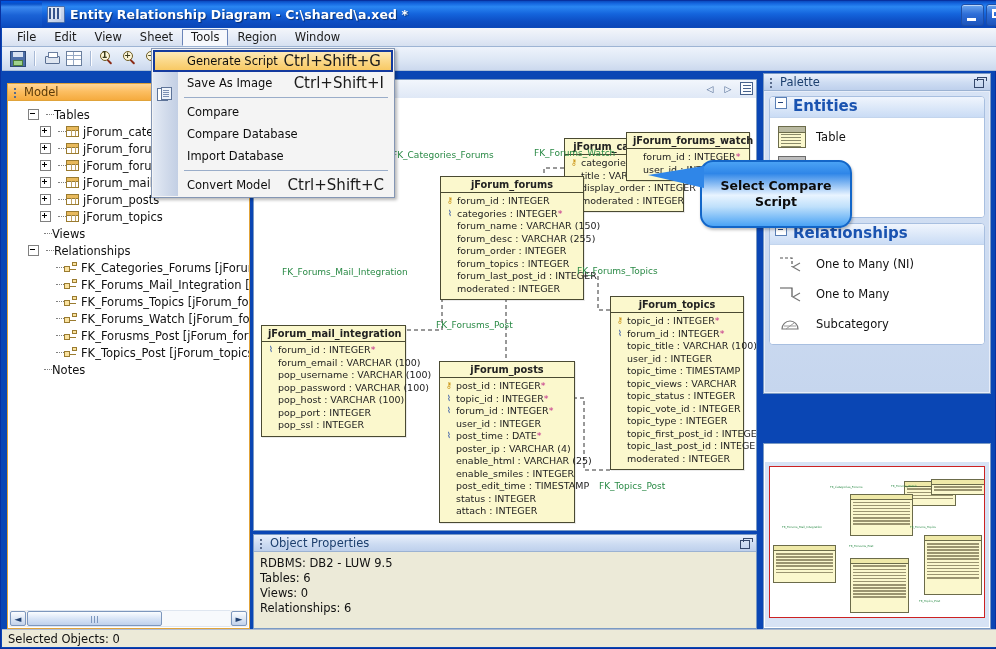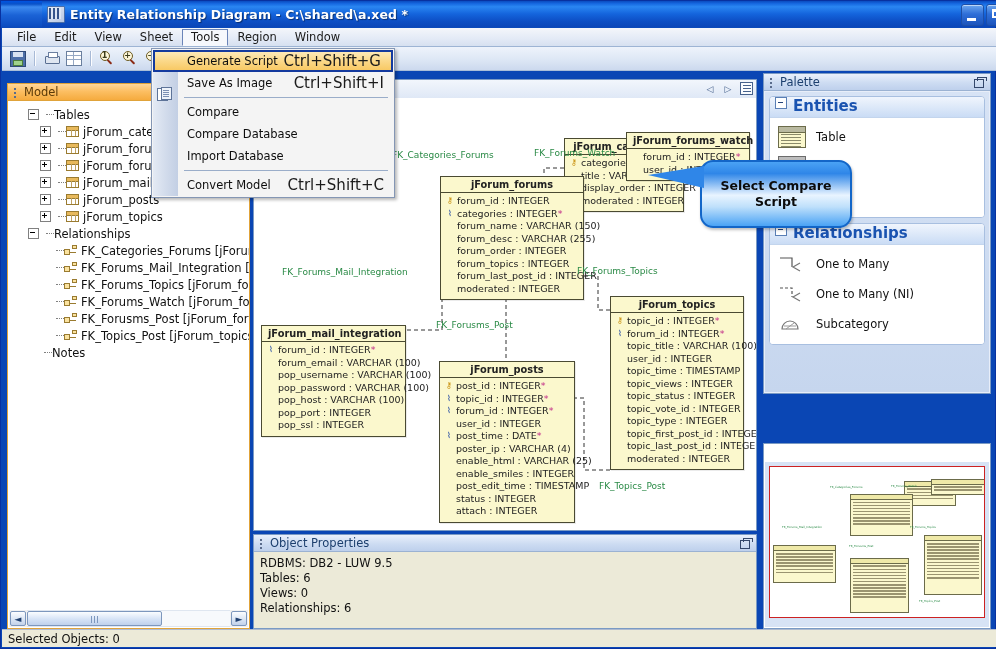--- a/index.html
+++ b/index.html
@@ -323,20 +323,24 @@
             <span class="tbl-ico"></span>
             <span>jForum_posts</span>
           </div>
           <div class="tnode" style="padding-left: 24px;">
             <span class="tbox plus"></span>
             <span class="tdots"></span>
             <span class="tbl-ico"></span>
             <span>jForum_topics</span>
           </div>
         </div>
+      <div class="tnode" style="padding-left:24px">
+        <span class="tdots"></span>
+        <span>Views</span>
+      </div>
       <div class="tnode" style="padding-left:12px">
         <span class="tbox"></span>
         <span class="tdots"></span>
         <span>Relationships</span>
       </div>
       <div id="rels-list">
           <div class="tnode" style="padding-left: 36px;">
             <span class="tdots"></span>
             <span class="rel-ico">
               <span class="sq"></span>
@@ -617,21 +621,21 @@
               <div class="r">
                 <span class="k "></span>
                 <span class="t">user_id : INTEGER</span>
               </div>
               <div class="r">
                 <span class="k "></span>
                 <span class="t">topic_time : TIMESTAMP</span>
               </div>
               <div class="r">
                 <span class="k "></span>
-                <span class="t">topic_views : INTEGER</span>
+                <span class="t">topic_views : VARCHAR</span>
               </div>
               <div class="r">
                 <span class="k "></span>
                 <span class="t">topic_status : INTEGER</span>
               </div>
               <div class="r">
                 <span class="k "></span>
                 <span class="t">topic_vote_id : INTEGER</span>
               </div>
               <div class="r">
@@ -721,41 +725,41 @@
             <span class="lb">Note</span>
           </div>
         </div>
       </div>
       <div class="pal-group">
         <div class="pal-head">
           <span class="pal-exp"></span>
           <span>Relationships</span>
         </div>
         <div class="pal-items">
+          <div class="pal-item">
+            <span class="pal-rel-ico">
+              <svg width="28" height="18" viewBox="0 0 28 18">
+                  <path d="M2,3 L14,3 L14,12" stroke="#555" fill="none" stroke-width="1.2" stroke-dasharray="3,2"></path>
+                  <path d="M22,8 L15,12 L22,16" stroke="#777" fill="none" stroke-width="1.2"></path>
+                </svg>
+            </span>
+            <span class="lb">One to Many (NI)</span>
+          </div>
           <div class="pal-item">
             <span class="pal-rel-ico">
               <svg width="28" height="18" viewBox="0 0 28 18">
                   <path d="M2,3 L14,3 L14,12" stroke="#555" fill="none" stroke-width="1.2"></path>
                   <path d="M22,8 L15,12 L22,16" stroke="#777" fill="none" stroke-width="1.2"></path>
                 </svg>
             </span>
             <span class="lb">One to Many</span>
           </div>
           <div class="pal-item">
             <span class="pal-rel-ico">
               <svg width="28" height="18" viewBox="0 0 28 18">
-                  <path d="M2,3 L14,3 L14,12" stroke="#555" fill="none" stroke-width="1.2" stroke-dasharray="3,2"></path>
-                  <path d="M22,8 L15,12 L22,16" stroke="#777" fill="none" stroke-width="1.2"></path>
-                </svg>
-            </span>
-            <span class="lb">One to Many (NI)</span>
-          </div>
-          <div class="pal-item">
-            <span class="pal-rel-ico">
-              <svg width="28" height="18" viewBox="0 0 28 18">
                   <path d="M4,14 a8,8 0 0 1 16,0 z" stroke="#777" fill="none" stroke-width="1.2"></path>
                   <path d="M6,11 L18,11 M8,14 L16,8" stroke="#999" stroke-width="1"></path>
                 </svg>
             </span>
             <span class="lb">Subcategory</span>
           </div>
         </div>
       </div>
     </div>
   </div>

